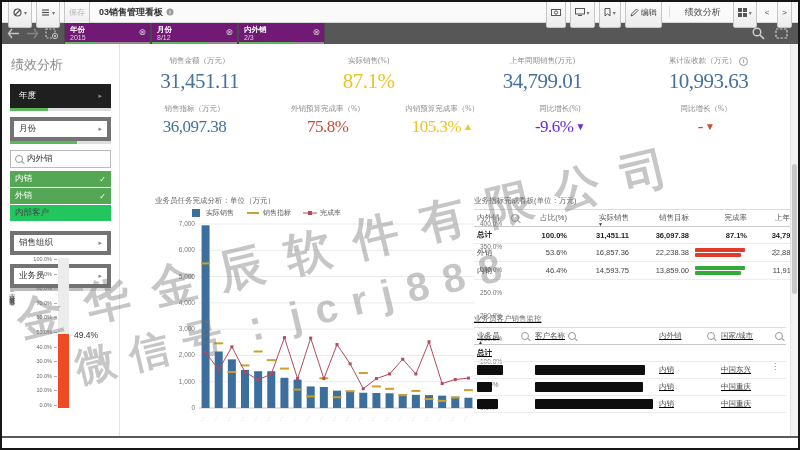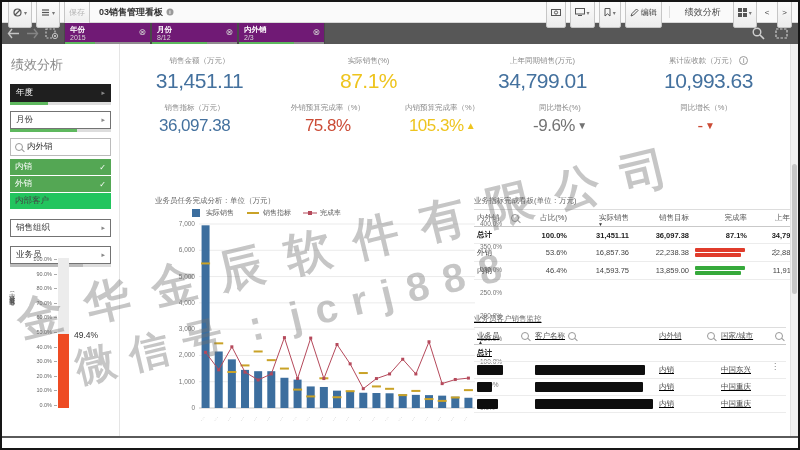--- a/index.html
+++ b/index.html
@@ -31,21 +31,21 @@
   .chip .prog{position:absolute;bottom:0;left:0;height:2px;background:#5eb85e;z-index:2;}
   .selbar-right{margin-left:auto;display:flex;align-items:center;gap:10px;padding-right:10px;}
 
   
   .content{position:absolute;top:42px;left:0;right:0;height:392px;background:#fff;}
   .bottom-strip{position:absolute;bottom:0;left:0;right:0;height:10px;background:#fff;border-top:2px solid #5a5a5a;}
 
   
   .sidebar{position:absolute;left:0;top:0;width:118px;height:100%;background:#fff;border-right:1px solid #e5e5e5;padding:12px 8px 0 8px;box-sizing:border-box;}
   .sb-title{font-size:13px;color:#8a8a8a;margin:0 0 10px 1px;}
-  .sb-chip{height:16px;border:1px solid #737373;background:#fff;font-size:8.5px;color:#333;display:flex;align-items:center;padding:0 5px;position:relative;cursor:pointer;}
+  .sb-chip{height:16px;border:4px solid #737373;background:#fff;font-size:8.5px;color:#333;display:flex;align-items:center;padding:0 5px;position:relative;cursor:pointer;}
   .sb-chip .arrow{margin-left:auto;font-size:7px;color:#888;}
   .sb-chip.black{background:#1f1f1f;color:#fff;border-color:#1f1f1f;}
   .sb-prog{height:3px;position:relative;background:#ddd;margin-bottom:6px;}
   .sb-prog .g{position:absolute;left:0;top:0;height:100%;background:#5eb85e;}
   .sb-prog.none{background:transparent;}
   .sb-prog.gray .g{background:#bbb;}
   .sb-search{height:16px;border:1px solid #bbb;display:flex;align-items:center;gap:4px;padding:0 4px;font-size:8.5px;color:#333;margin:6px 0 3px 0;}
   .opt{height:16px;font-size:8.5px;display:flex;align-items:center;padding:0 5px;margin-bottom:1px;cursor:pointer;}
   .opt.sel{background:#54a754;color:#fff;}
   .opt.excl{background:#22c55e;color:#444;}
@@ -58,21 +58,21 @@
   .gauge-label{position:absolute;left:2px;top:40px;writing-mode:vertical-rl;transform:rotate(180deg);font-size:6px;color:#555;letter-spacing:1px;}
   .gauge-ticks{position:absolute;left:14px;top:0;height:152px;width:32px;display:flex;flex-direction:column;justify-content:space-between;}
   .gauge-tick{font-size:5.5px;color:#666;text-align:right;position:relative;line-height:6px;}
   .gauge-tick::after{content:'';position:absolute;right:-5px;top:3px;width:3px;height:1px;background:#aaa;}
   .gauge-track{position:absolute;left:52px;top:2px;width:11px;height:150px;background:#ececec;}
   .gauge-fill{position:absolute;bottom:0;left:0;width:100%;background:#ee4b23;}
   .gauge-val{position:absolute;left:68px;font-size:8.5px;color:#333;}
 
   
   .kpis{position:absolute;left:118px;top:0;right:8px;}
-  .kpi-row{display:flex;}
+  .kpi-row{display:flex;font-family:Liberation Serif, serif;}
   .kpi-row.r1{margin-top:12px;}
   .kpi-row.r2{margin-top:10px;}
   .kpi{text-align:center;}
   .kpi .lbl{font-size:7.5px;color:#8a8a8a;margin-bottom:3px;}
   .kpi .val{font-size:21px;letter-spacing:-0.5px;}
   .kpi-row.r2 .val{font-size:17px;}
   .kpi .arr{font-size:10px;vertical-align:2px;}
   .kpi .info{color:#777;font-size:7px;border:1px solid #999;border-radius:50%;width:7px;height:7px;display:inline-block;line-height:7px;}
 
   
@@ -339,21 +339,21 @@
           <div class="kpi" style="width: 118px;">
             <div class="lbl">外销预算完成率（%）</div>
             <div class="val" style="color: rgb(203, 75, 53);">75.8%</div>
           </div>
           <div class="kpi" style="width: 112px;">
             <div class="lbl">内销预算完成率（%）</div>
             <div class="val" style="color: rgb(238, 196, 30);">105.3%<span class="arr"> ▲</span></div>
           </div>
           <div class="kpi" style="width: 125px;">
             <div class="lbl">同比增长(%)</div>
-            <div class="val" style="color: #737373;">-9.6%<span class="arr"> ▼</span></div>
+            <div class="val" style="color: #6d28d9;">-9.6%<span class="arr"> ▼</span></div>
           </div>
           <div class="kpi" style="width: 169px;">
             <div class="lbl">同比增长（%）</div>
             <div class="val" style="color: rgb(203, 75, 53);">-<span class="arr"> ▼</span></div>
           </div>
         </div>
     </div>
 
     <div class="chart-panel">
       <div class="chart-title">业务员任务完成分析：单位（万元）</div>

